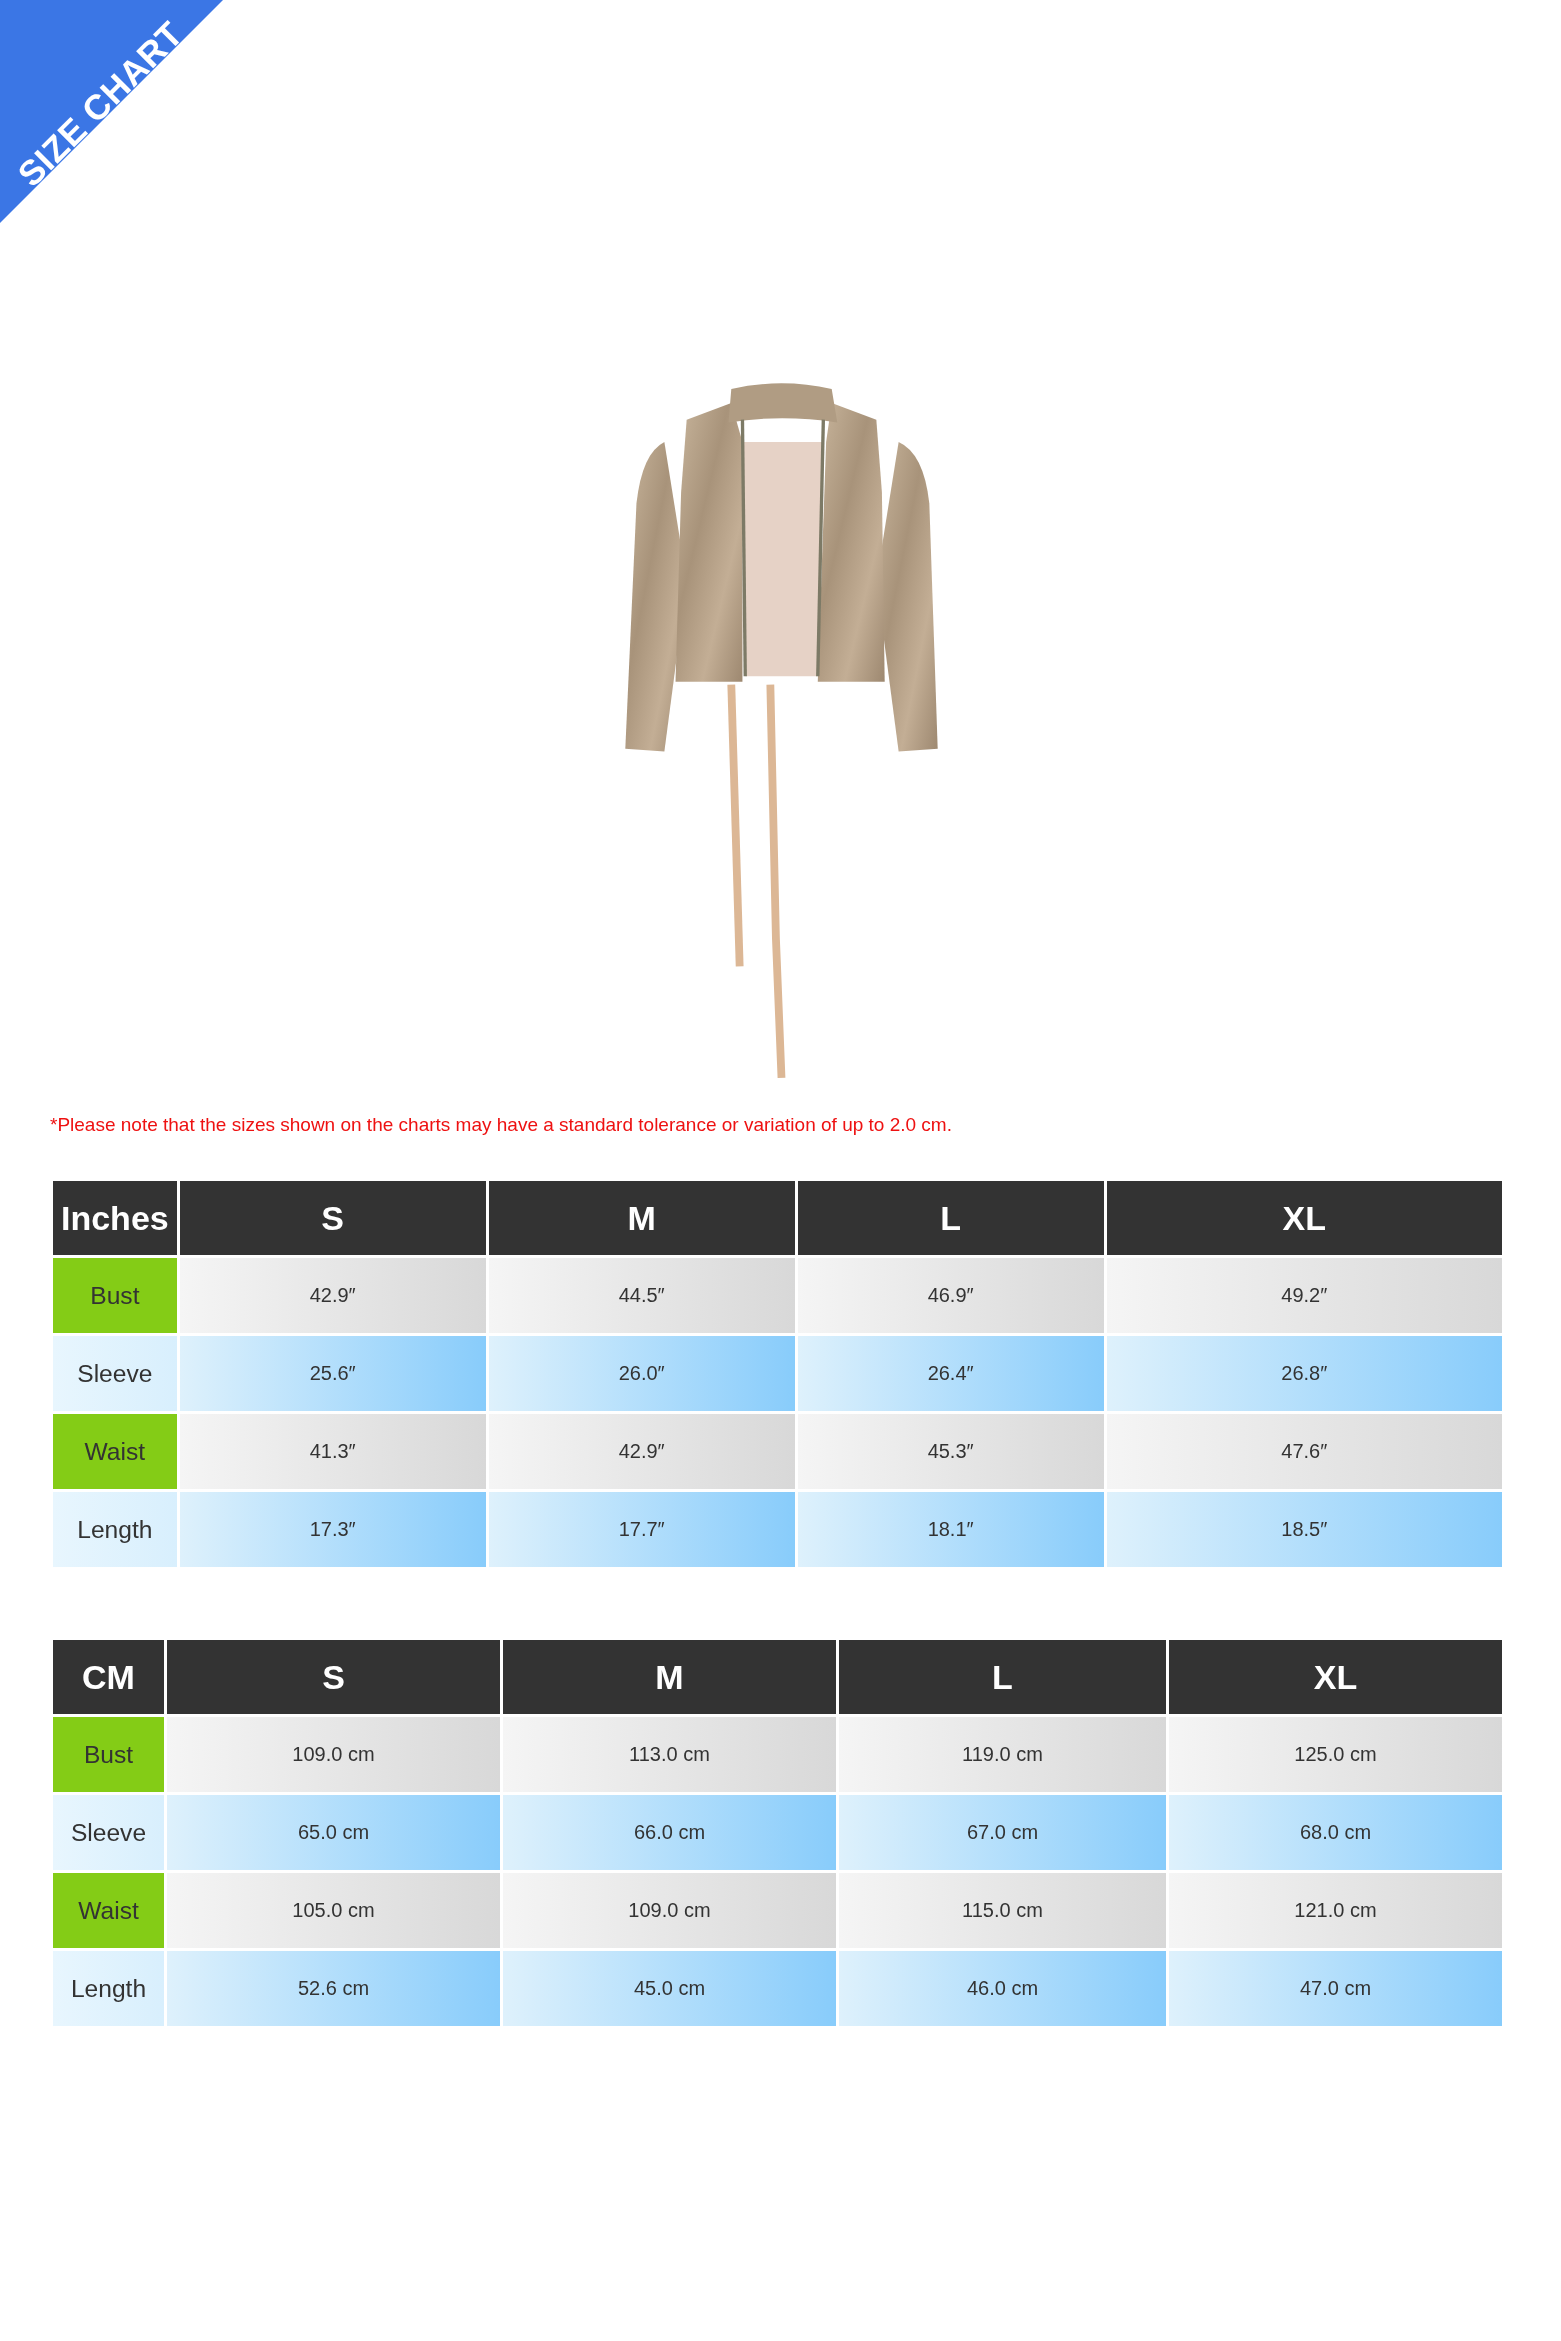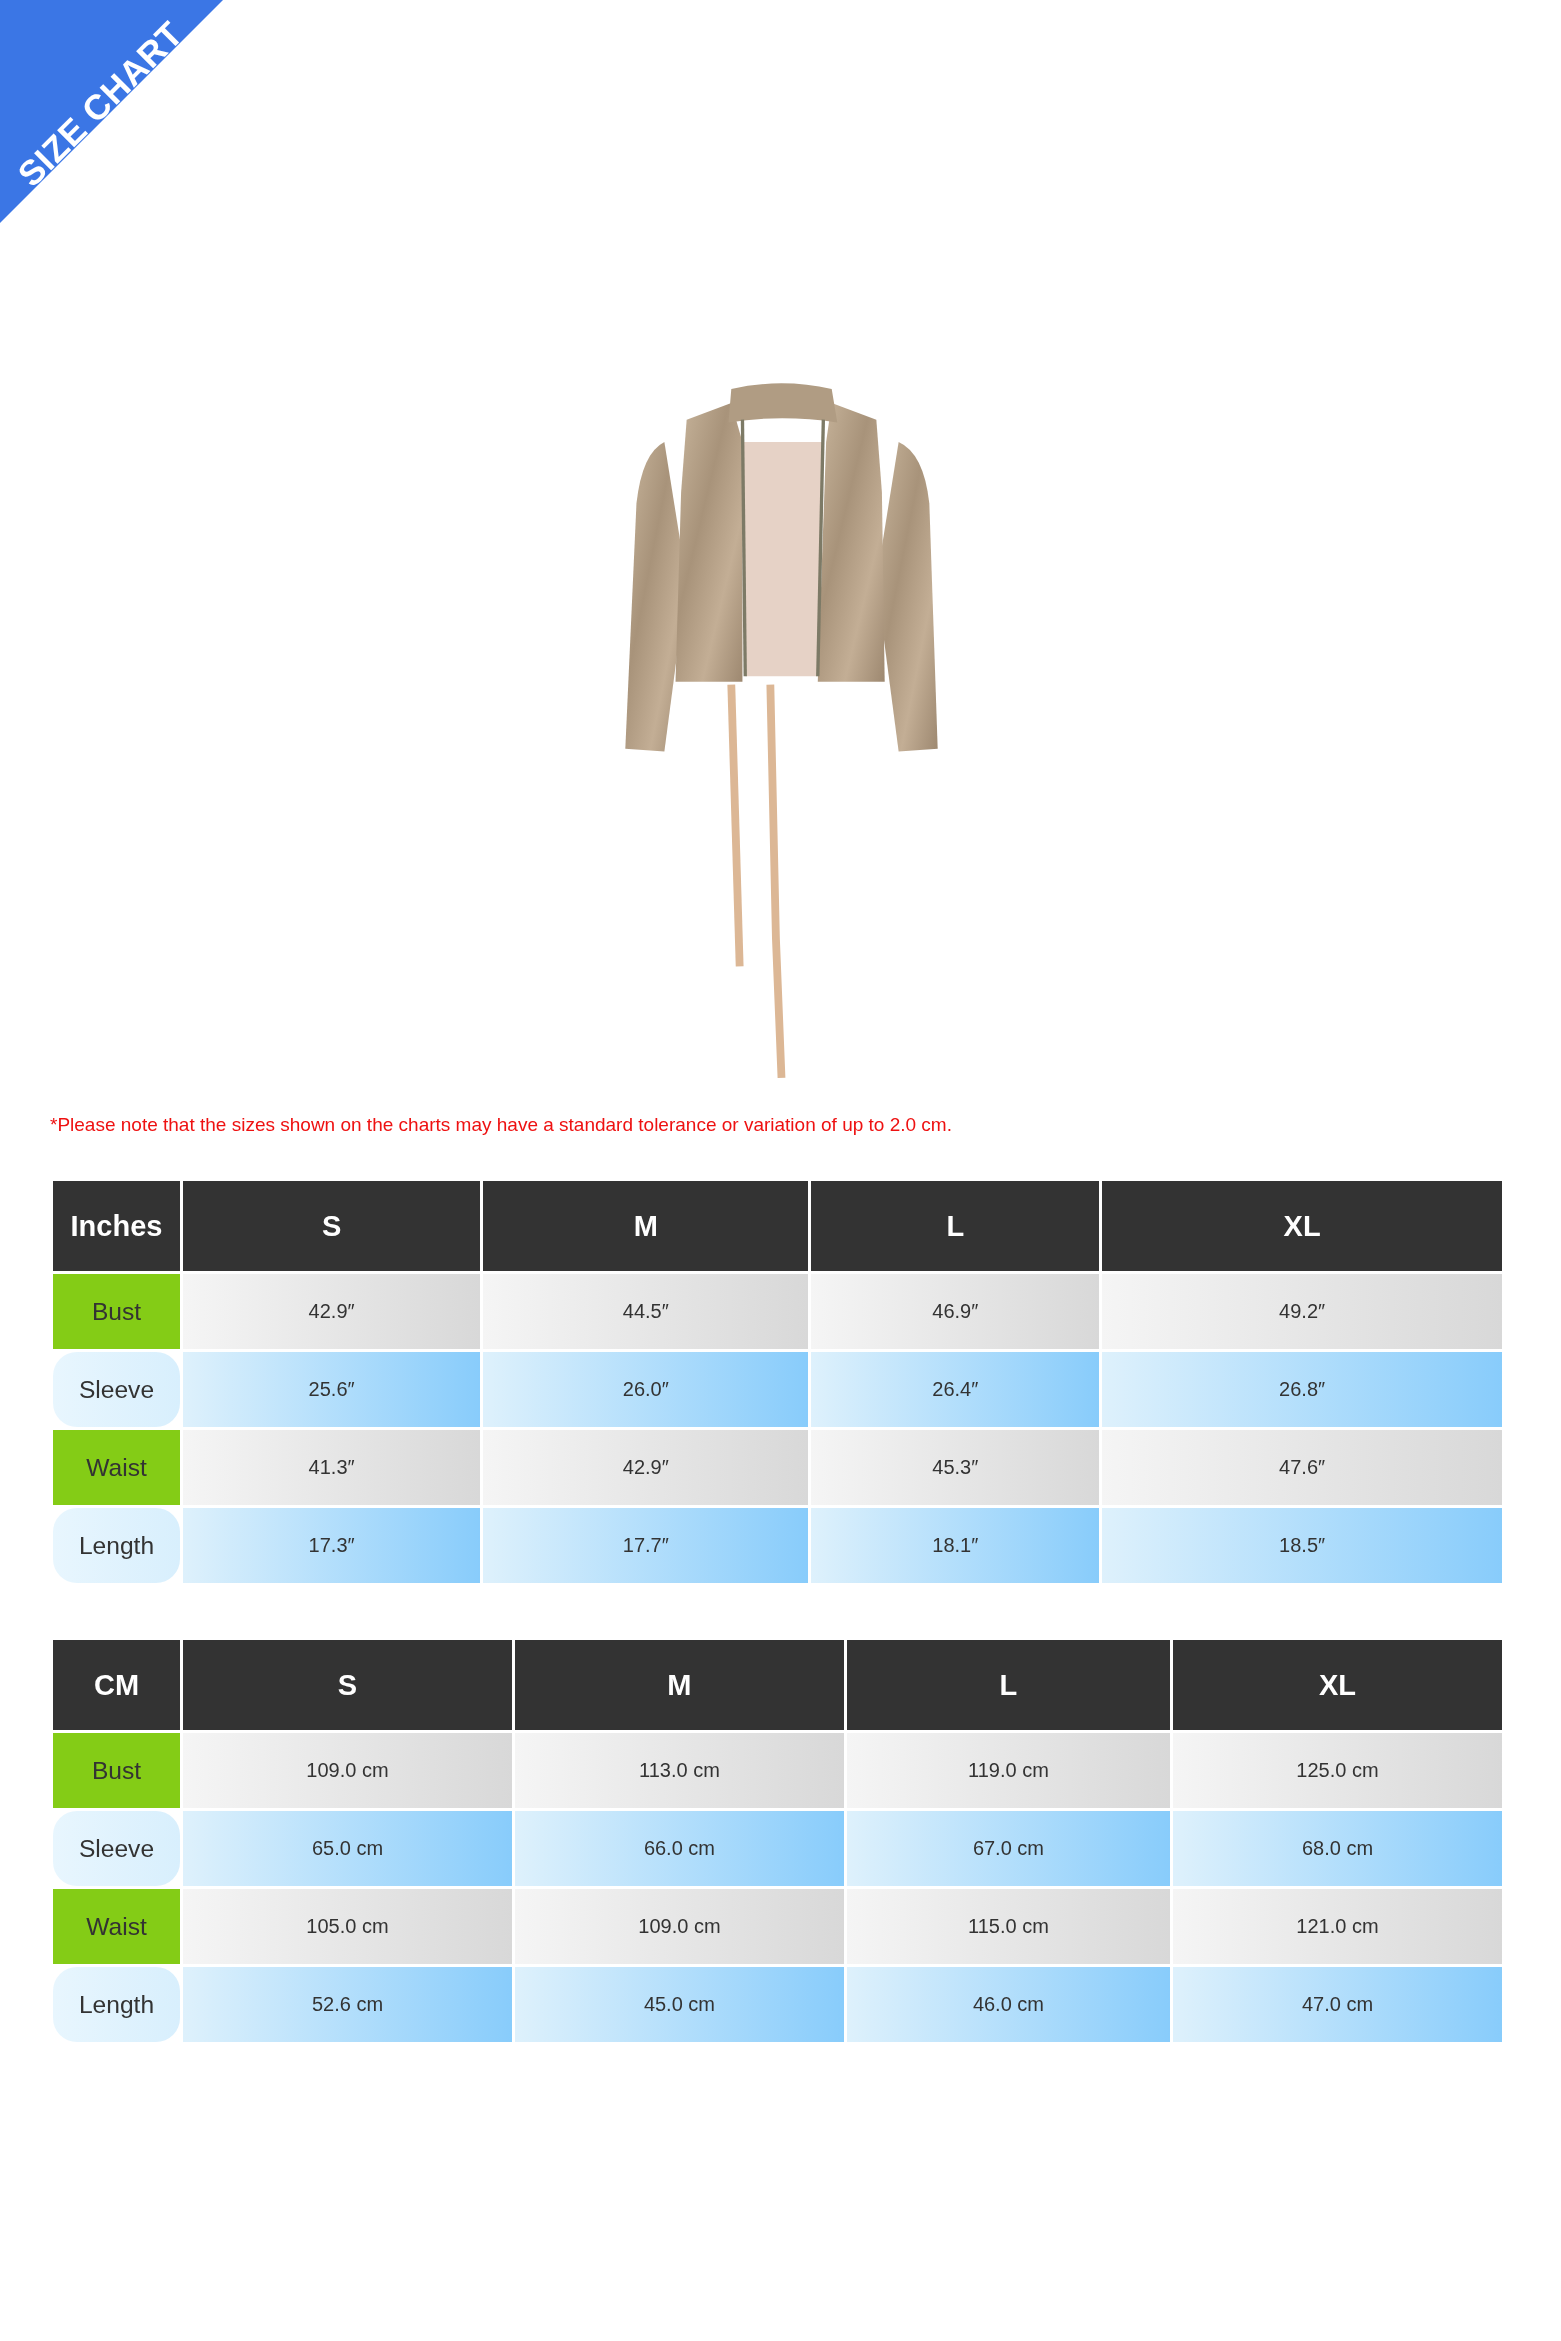--- a/index.html
+++ b/index.html
@@ -3,27 +3,27 @@
 <meta charset="utf-8">
 <style>
   html,body{margin:0;padding:0;background:#fff;}
   body{width:1561px;height:2342px;position:relative;overflow:hidden;font-family:"Liberation Sans","DejaVu Sans",sans-serif;}
   .corner{position:absolute;left:0;top:0;width:223px;height:223px;}
   .corner svg{display:block}
   .corner-label{position:absolute;left:-11.2px;top:84px;width:223px;text-align:center;transform:rotate(-45deg);transform-origin:50% 50%;color:#fff;font-weight:bold;font-size:35px;letter-spacing:0.6px;}
   .product{position:absolute;left:603px;top:380px;width:357px;height:704px;}
   .note{position:absolute;left:50px;top:1114px;font-size:19px;color:#ee1111;white-space:nowrap;}
   table.size{position:absolute;left:50px;width:1455px;border-collapse:separate;border-spacing:3.4px;}
-  table.size th{background:#333333;color:#fff;font-weight:bold;font-size:29px;height:58px;text-align:center;padding:16px;}
+  table.size th{background:#333333;color:#fff;font-weight:bold;font-size:34px;height:58px;text-align:center;padding:8px;}
   table.size td{height:75px;text-align:center;font-size:20px;color:#333;padding:0;}
   table.size td.rowlabel{font-size:24.6px;}
   tr.grey td{background:linear-gradient(90deg,#f5f5f5,#d8d8d8);}
   tr.blue td{background:linear-gradient(90deg,#def1fc,#88ccfb);}
   tr.grey td.rowlabel{background:#84cc16;}
-  tr.blue td.rowlabel{background:linear-gradient(90deg,#e8f6fe,#d8effd);border-radius:24px;}
+  tr.blue td.rowlabel{background:linear-gradient(90deg,#e8f6fe,#d8effd);}
   th.first, td.rowlabel{width:95px;}
 </style>
 </head>
 <body>
 
 <div class="corner">
   <svg width="223" height="223" viewBox="0 0 400 400">
     <polygon points="0,0 400,0 0,400" fill="#3b76e5"></polygon>
   </svg>
   <div class="corner-label">SIZE CHART</div>

